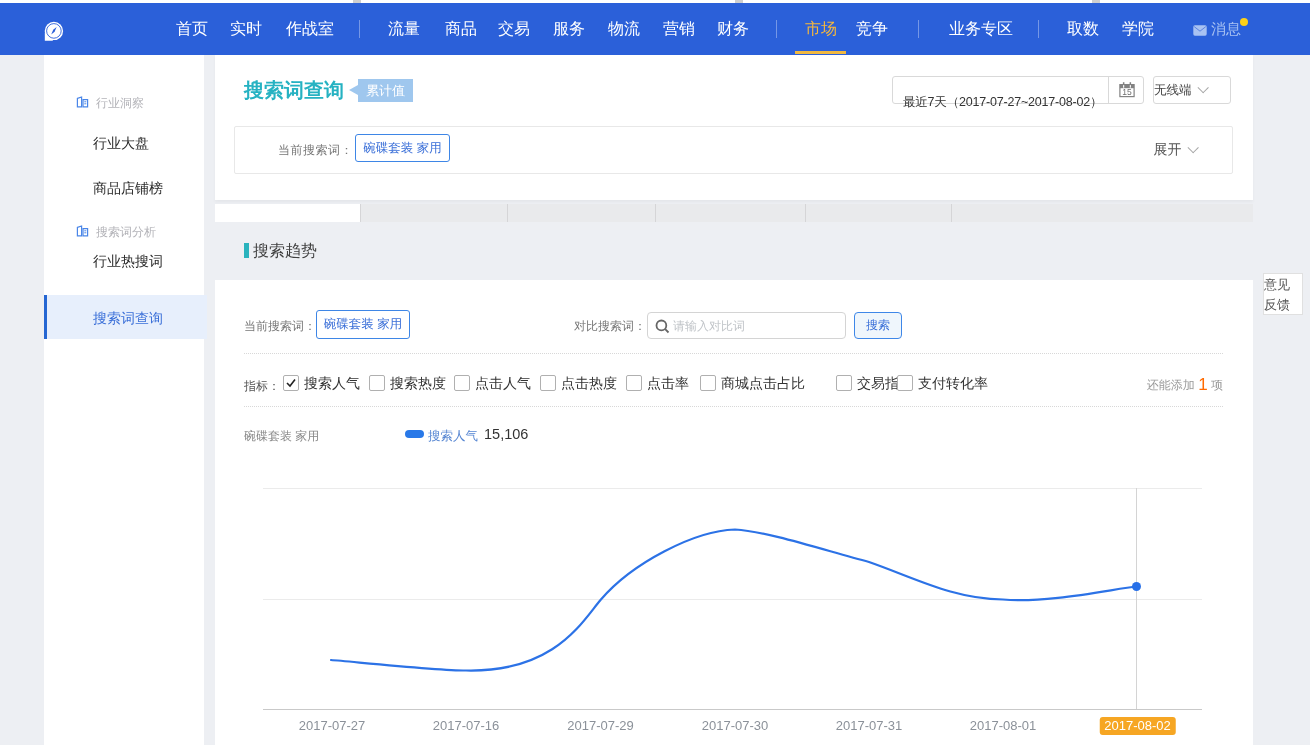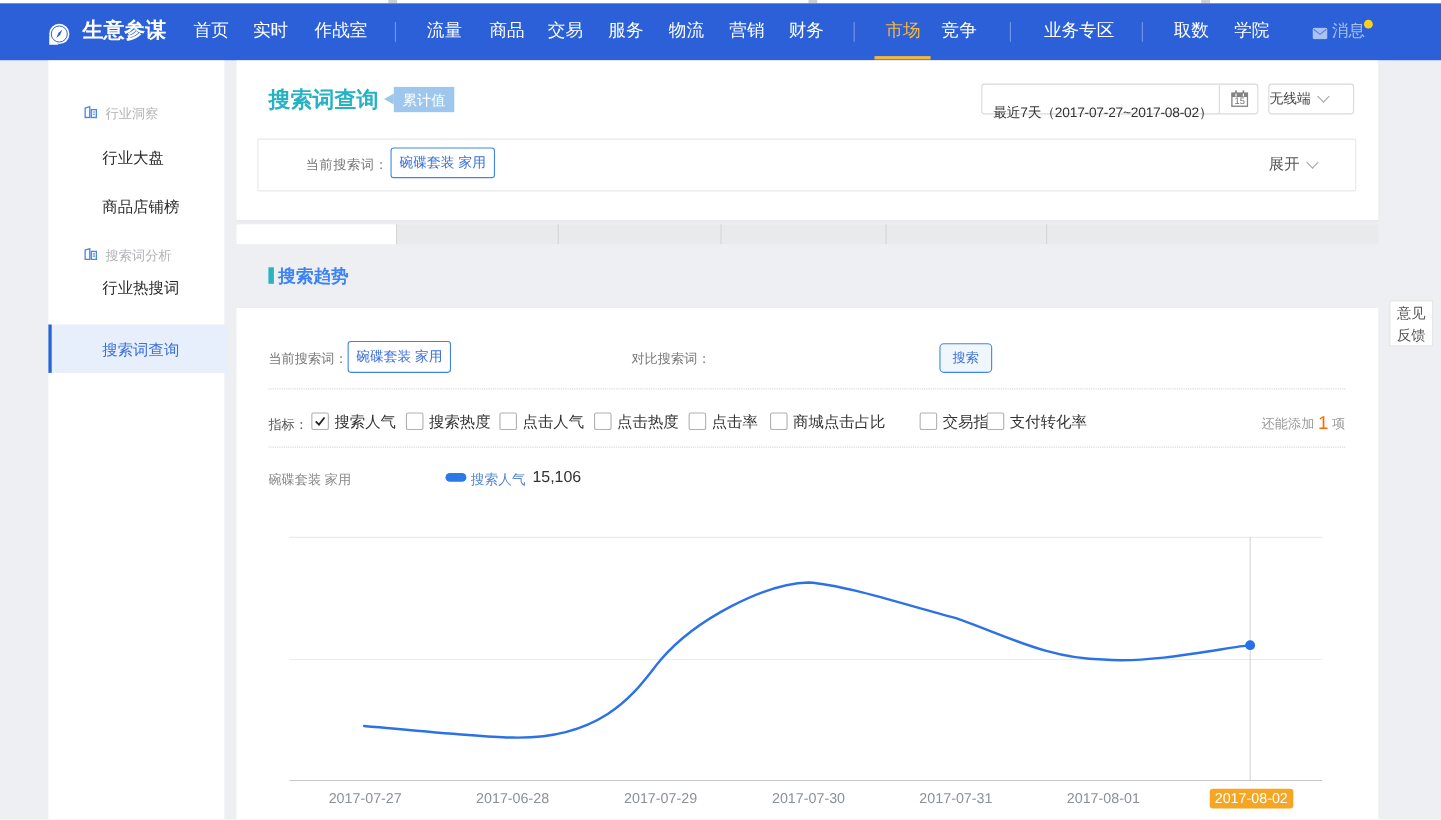--- a/index.html
+++ b/index.html
@@ -39,53 +39,52 @@
 #qbox{position:absolute;left:19px;top:71px;width:997px;height:46px;border:1px solid #e8e8e8;border-radius:2px;background:#fff}
 .label{font-size:12px;color:#777;white-space:nowrap}
 .bluebtn{position:absolute;border:1px solid #4c80dd;border-radius:3px;color:#3a6fd8;font-size:13px;text-align:center;background:#fff;white-space:nowrap}
 #zk{position:absolute;right:37px;top:14px;font-size:14px;color:#555}
 .chev{display:inline-block;width:6.5px;height:6.5px;border-right:1.3px solid #a5a5a5;border-bottom:1.3px solid #a5a5a5;transform:rotate(45deg) translateY(-2px);margin-left:6px;vertical-align:2px}
 
 #tabstrip{position:absolute;left:215px;top:204px;width:1038px;height:18px;background:#e9eaec}
 .tabsep{position:absolute;top:0;width:1px;height:18px;background:#d5d5d7}
 #tabwhite{position:absolute;left:0;top:0;width:145px;height:18px;background:#fff}
 
-#sectitle{position:absolute;left:244px;top:241px;font-size:16px;font-weight:700;color:#3b82f6}
+#sectitle{position:absolute;left:244px;top:241px;font-size:16px;font-weight:400;color:#404040}
 #secbar{position:absolute;left:244px;top:243px;width:5px;height:15px;background:#2ab3bd}
 #sectitletext{margin-left:9px}
 
 #panel2{position:absolute;left:215px;top:280px;width:1038px;height:465px;background:#fff}
 .dotline{position:absolute;left:29px;width:979px;border-top:1px dotted #d8d8d8}
 .ck{display:inline-block;width:14px;height:14px;border:1px solid #b0b0b0;border-radius:2px;background:#fff;vertical-align:-3px;margin-right:5px}
 .ckitem{font-size:14px;color:#333;white-space:nowrap;position:absolute;top:0}
 #legendrow{position:absolute;left:29px;top:145px;height:18px;width:600px}
 
 #chart{position:absolute;left:0;top:180px}
 .xlab{position:absolute;top:438px;width:140px;text-align:center;font-size:13px;color:#8b9199;transform:translateX(-50%)}
 #xlab-last{position:absolute;top:437px;transform:translateX(-50%);background:#f6a623;color:#fff;font-size:13px;border-radius:3px;padding:1px 5px 2px}
 
-#feedback{position:absolute;left:1263px;top:273px;width:40px;height:42px;background:#fff;border:1px solid #e0e0e0;font-size:13px;color:#555;text-align:center;line-height:20px;box-sizing:border-box;padding-top:1px}
+#feedback{position:absolute;left:1263px;top:273px;width:40px;height:42px;background:#fff;border:1px solid #e0e0e0;font-size:13px;color:#555;text-align:left;line-height:20px;box-sizing:border-box;padding-top:1px}
 
 .mark{position:absolute;top:0;height:3px;background:#cfcfcf}
 </style>
 </head>
 <body>
 
 <div class="mark" style="left:353px;width:8px"></div>
 <div class="mark" style="left:735px;width:8px"></div>
 <div class="mark" style="left:1092px;width:8px"></div>
 
 <div id="nav">
   <svg class="abs" style="left:42px;top:17px" width="23" height="23" viewBox="0 0 23 23">
     <circle cx="11.9" cy="10.9" r="9.2" fill="#fff"></circle>
     <polygon points="2.8,20.7 2.8,12.5 11.2,20.7" fill="#fff"></polygon>
     <circle cx="11.9" cy="10.9" r="7.3" fill="none" stroke="#2b60d9" stroke-width="0.9"></circle>
     <path d="M9.2,14.6 L11.2,9.8 L14.6,7 L12.6,11.8 Z" fill="#2b60d9"></path>
   </svg>
-  <div id="logotext">生意参谋</div>
   <div class="navitem" style="left:192px">首页</div>
   <div class="navitem" style="left:246px">实时</div>
   <div class="navitem" style="left:310px">作战室</div>
   <div class="navdiv" style="left:359px"></div>
   <div class="navitem" style="left:404px">流量</div>
   <div class="navitem" style="left:461px">商品</div>
   <div class="navitem" style="left:514px">交易</div>
   <div class="navitem" style="left:569px">服务</div>
   <div class="navitem" style="left:624px">物流</div>
   <div class="navitem" style="left:679px">营销</div>
@@ -166,20 +165,27 @@
   <div class="tabsep" style="left:736px"></div>
 </div>
 
 <div id="secbar"></div>
 <div id="sectitle"><span id="sectitletext">搜索趋势</span></div>
 
 <div id="panel2">
   <span class="label" style="position:absolute;left:29px;top:38px">当前搜索词：</span>
   <div class="bluebtn" style="left:101px;top:30px;width:92px;height:27px;line-height:27px;font-size:12.5px;border-color:#3e86e6">碗碟套装 家用</div>
   <span class="label" style="position:absolute;left:359px;top:38px">对比搜索词：</span>
+  <div style="position:absolute;left:432px;top:32px;width:197px;height:25px;border:1px solid #d4d4d4;border-radius:4px;background:#fff">
+    <svg style="position:absolute;left:7px;top:6px" width="15" height="15" viewBox="0 0 15 15">
+      <circle cx="6.4" cy="6.4" r="4.9" fill="none" stroke="#666" stroke-width="1.8"></circle>
+      <line x1="10.2" y1="10.2" x2="13.5" y2="13.5" stroke="#666" stroke-width="1.8"></line>
+    </svg>
+    <span style="position:absolute;left:25px;top:5px;font-size:12px;color:#c0c4c8">请输入对比词</span>
+  </div>
   <div class="bluebtn" style="left:639px;top:32px;width:46px;height:25px;line-height:25px;font-size:12px;background:#eff6fc;border-radius:4px;border-color:#3e87e8">搜索</div>
   <div class="dotline" style="top:73px"></div>
   <div style="position:absolute;left:29px;top:95px;height:18px">
     <span class="label" style="position:absolute;left:0;top:3px;color:#555">指标：</span>
     <div class="ckitem" style="left:39px"><span class="ck" style="position:relative">
       <svg style="position:absolute;left:1px;top:1px" width="12" height="12" viewBox="0 0 12 12">
             <path d="M2,6 L5,9 L10,2.5" fill="none" stroke="#222" stroke-width="1.6"></path>
           </svg>
     </span>搜索人气</div>
     <div class="ckitem" style="left:125px"><span class="ck"></span>搜索热度</div>
@@ -200,21 +206,21 @@
   </div>
   <svg id="chart" width="1038" height="285" viewBox="0 0 1038 285">
     <line x1="48" y1="28.5" x2="987" y2="28.5" stroke="#ebebeb" stroke-width="1"></line>
     <line x1="48" y1="139.5" x2="987" y2="139.5" stroke="#ebebeb" stroke-width="1"></line>
     <line x1="48" y1="249.5" x2="987" y2="249.5" stroke="#c9c9c9" stroke-width="1"></line>
     <line x1="921.5" y1="28" x2="921.5" y2="249" stroke="#d4d4d4" stroke-width="1"></line>
     <path d="M116,200 C138.5,201.75 222,210.5 251,210.5 C340,212.5 367.5,161 385.5,140 C417,103 480,70.5 520,69.5 C553,71.5 609.33,90.33 654,102 C700,118 738,139 788,139.5 C832.58,143.58 899.25,128.67 921.5,126.5" fill="none" stroke="#2c72e6" stroke-width="2.2" stroke-linecap="round"></path>
     <circle cx="921.5" cy="126.5" r="4.5" fill="#2770e8"></circle>
   </svg>
   <div class="xlab" style="left:117px">2017-07-27</div>
-  <div class="xlab" style="left:251px">2017-06-28</div>
+  <div class="xlab" style="left:251px">2017-07-16</div>
   <div class="xlab" style="left:385.5px">2017-07-29</div>
   <div class="xlab" style="left:520px">2017-07-30</div>
   <div class="xlab" style="left:654px">2017-07-31</div>
   <div class="xlab" style="left:788px">2017-08-01</div>
   <div id="xlab-last" style="left:922.5px">2017-08-02</div>
 </div>
 
 <div id="feedback">意见<br>反馈</div>
 
 </body></html>

